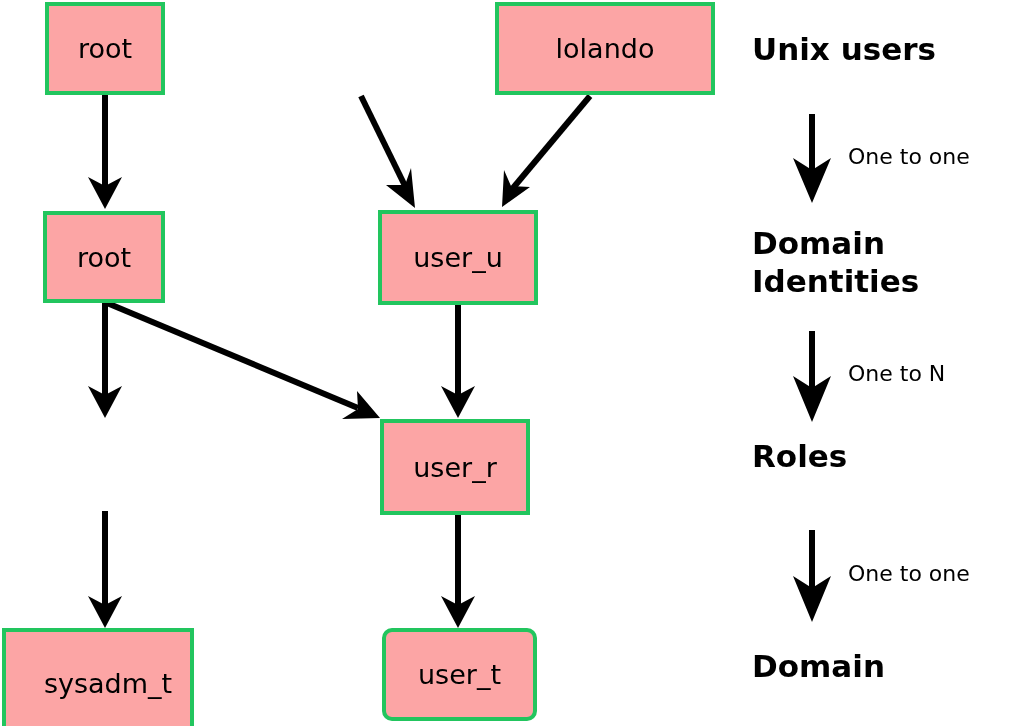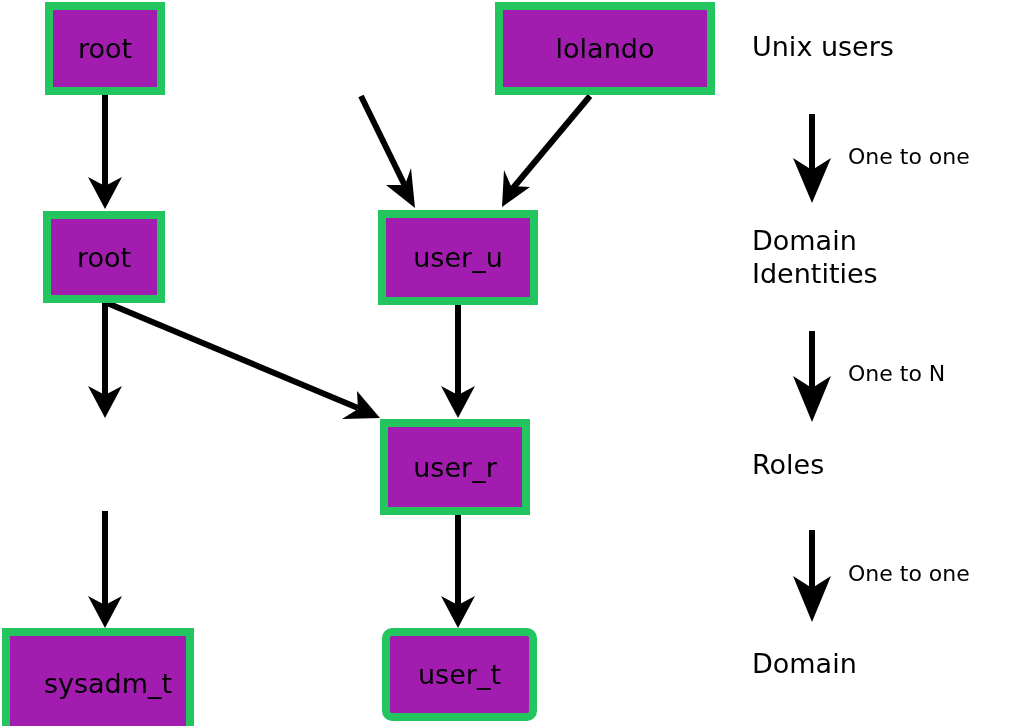--- a/index.html
+++ b/index.html
@@ -11,37 +11,37 @@
     position: relative;
     width: 1024px;
     height: 726px;
     background: #ffffff;
     font-family: "DejaVu Sans", "Liberation Sans", sans-serif;
     overflow: hidden;
   }
   .node {
     position: absolute;
     box-sizing: border-box;
-    background: #a21caf;
-    border: 8px solid #22c55e;
+    background: #fca5a5;
+    border: 4px solid #22c55e;
     display: flex;
     align-items: center;
     justify-content: center;
   }
   .node-label {
     font-size: 27px;
     color: #000000;
     line-height: 1;
     white-space: nowrap;
     letter-spacing: 0px;
   }
   .stage-label {
     position: absolute;
-    font-size: 27px;
-    font-weight: normal;
+    font-size: 31px;
+    font-weight: bold;
     color: #000000;
     white-space: nowrap;
     line-height: 1.22;
   }
   .edge-label {
     position: absolute;
     font-size: 22px;
     color: #000000;
     white-space: nowrap;
     line-height: 1;
@@ -156,21 +156,21 @@
 
   <div class="stage-label" style="left:752px; top:31px;">
     <span>Unix users</span>
   </div>
 
   <div class="stage-label" style="left:752px; top:225px;">
     <div>Domain</div>
     <div>Identities</div>
   </div>
 
-  <div class="stage-label" style="left:752px; top:449px;text-align:center;">
+  <div class="stage-label" style="left:752px; top:438px;text-align:center;">
     <span>Roles</span>
   </div>
 
   <div class="stage-label" style="left:752px; top:648px;">
     <span>Domain</span>
   </div>
 
   <div class="edge-label" style="left:848px; top:146px;">
     <span>One to one</span>
   </div>

